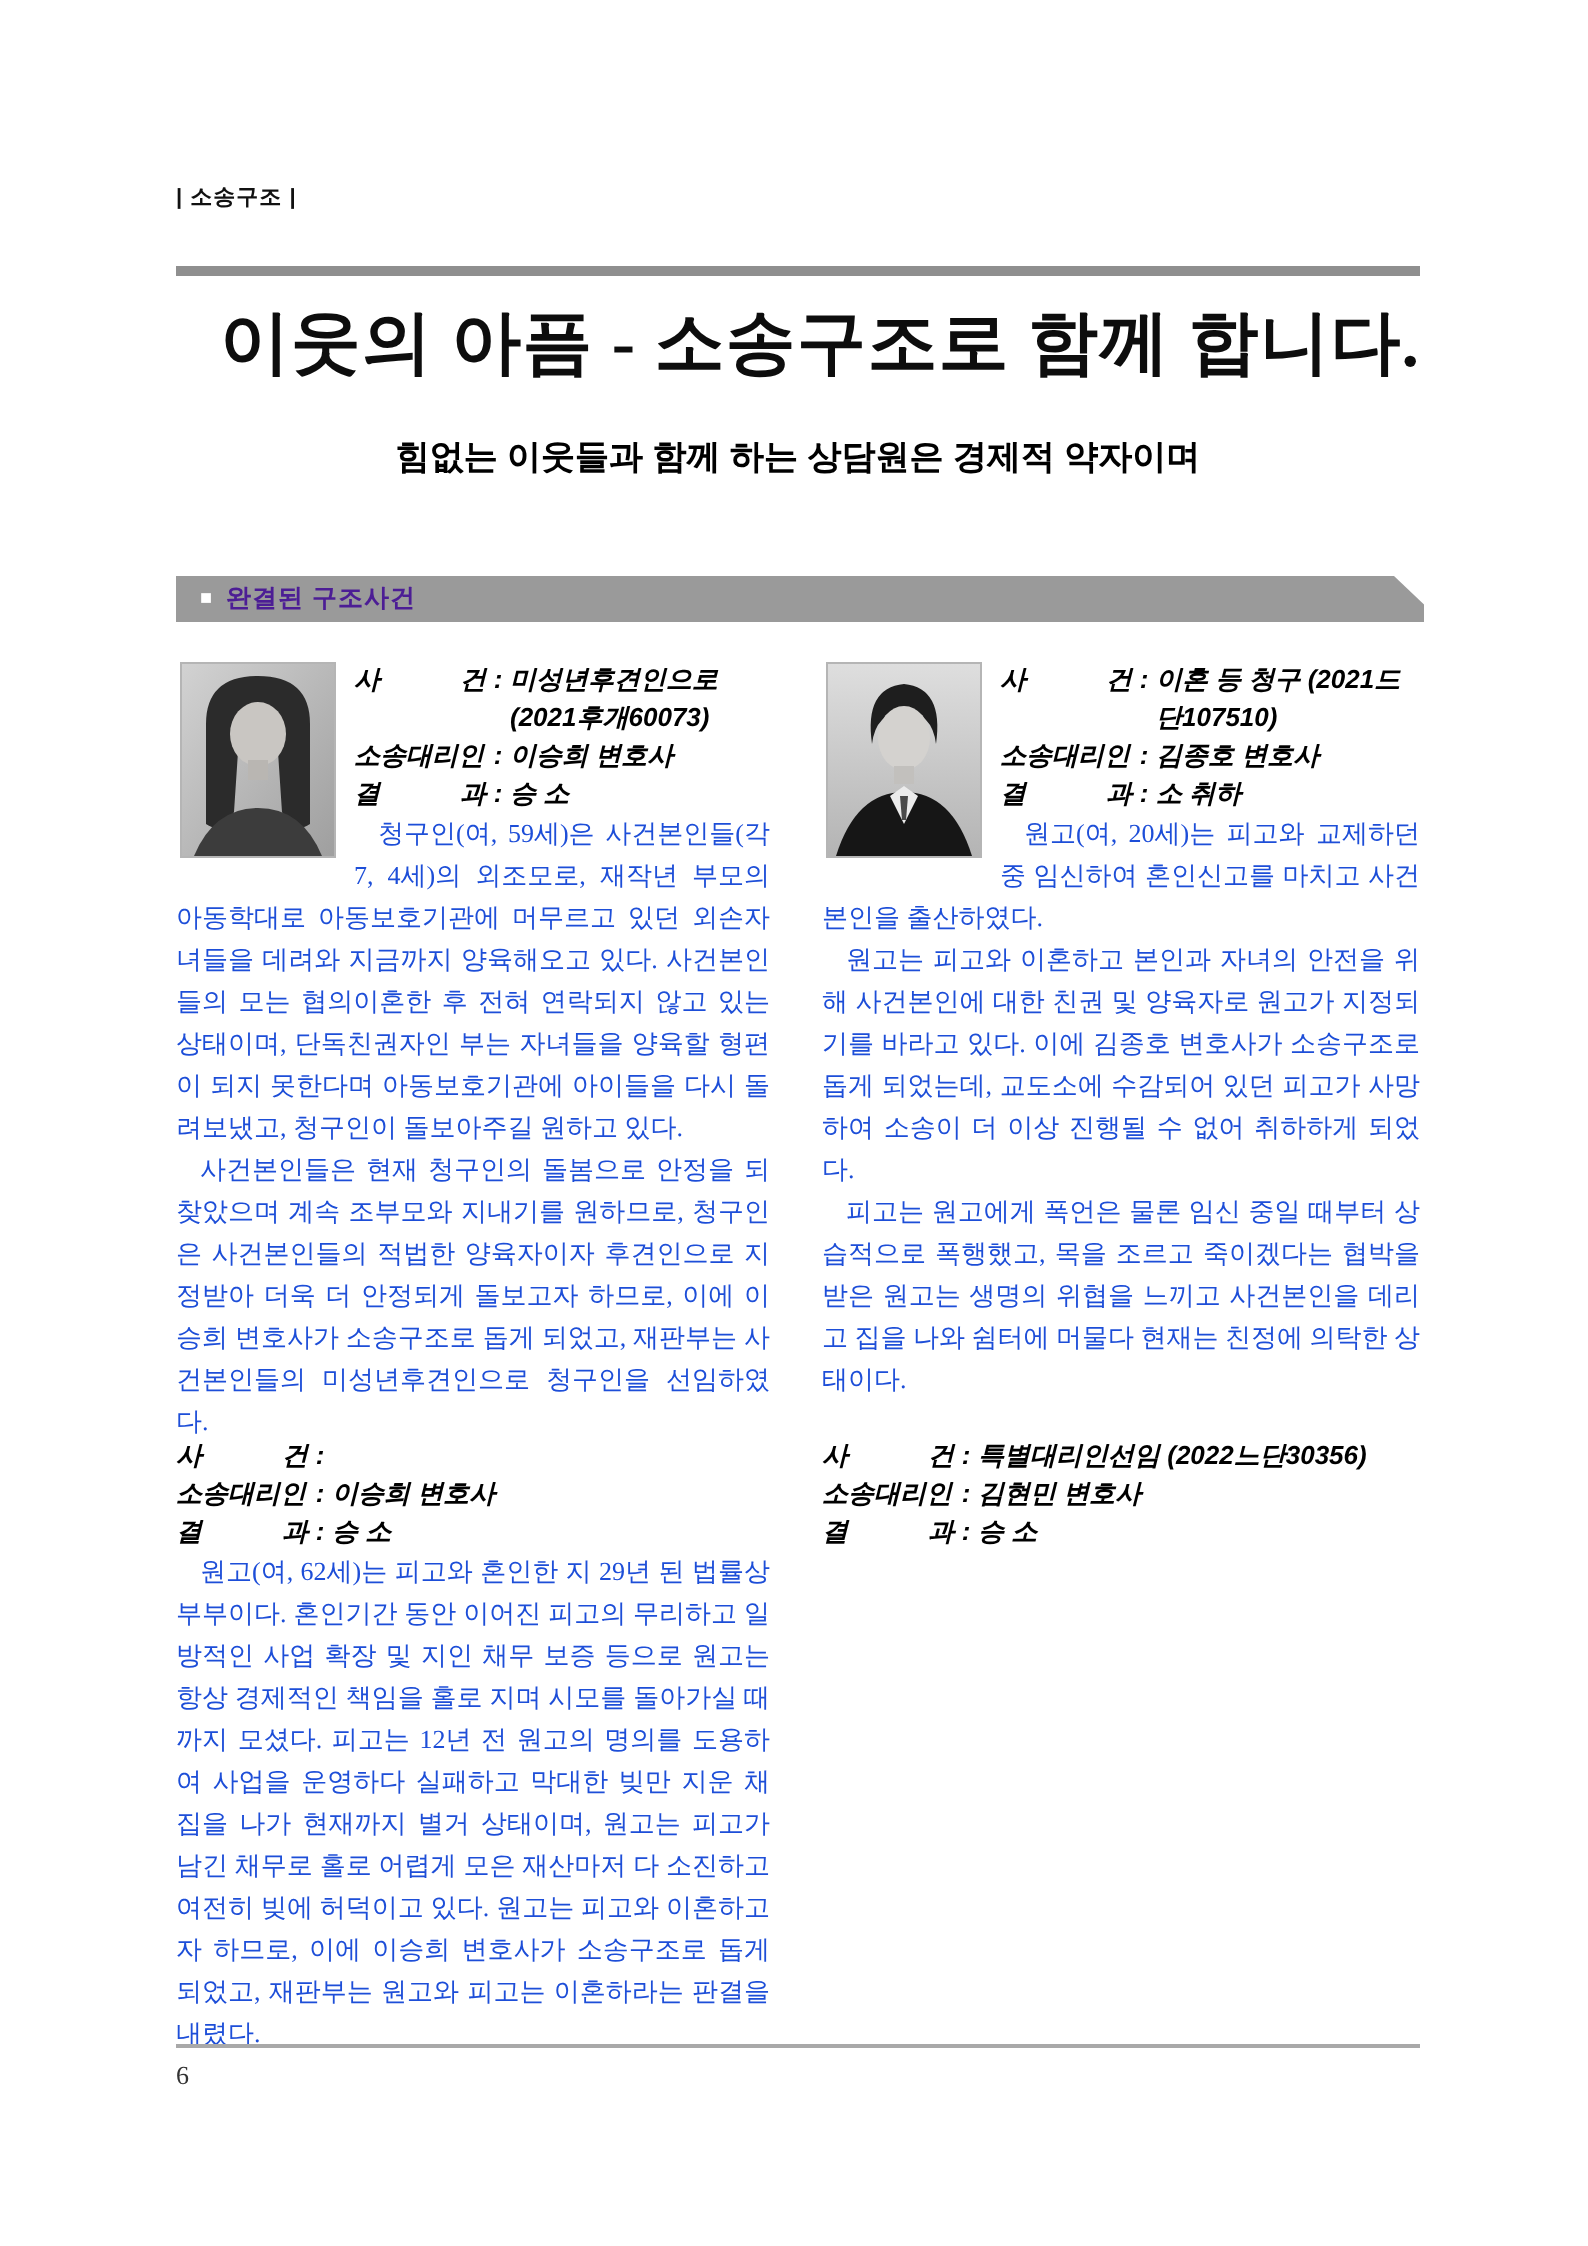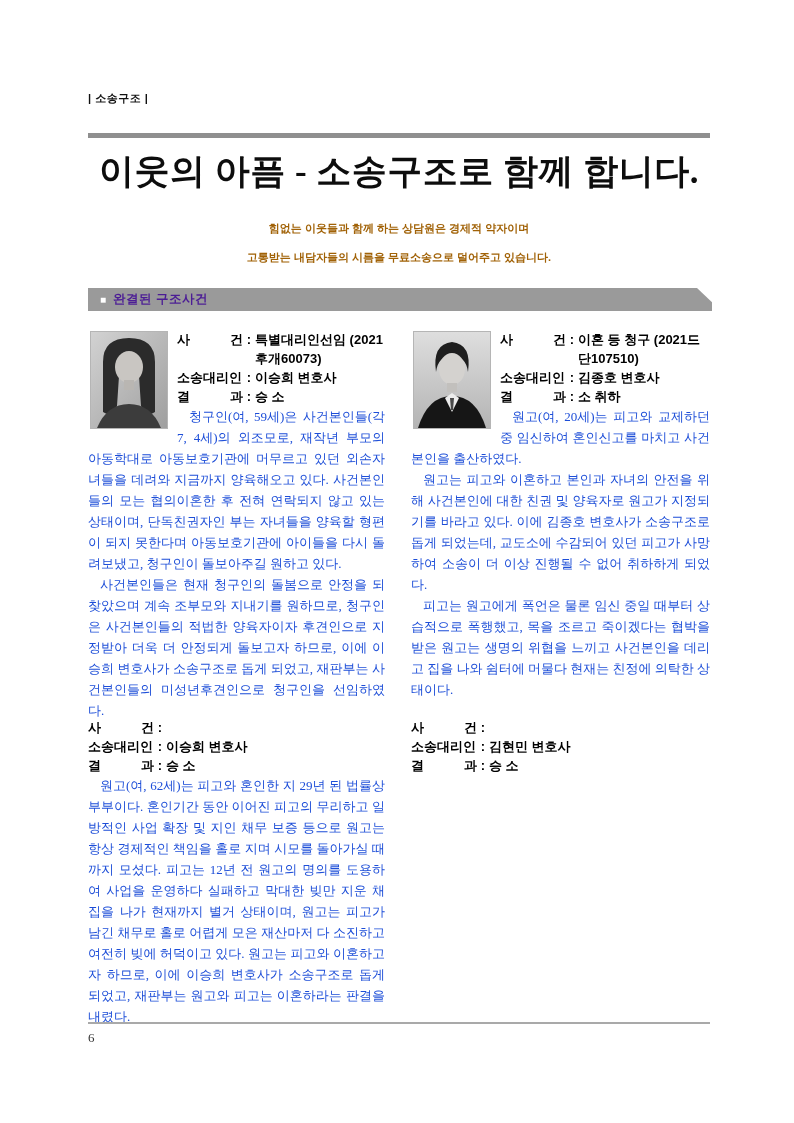--- a/index.html
+++ b/index.html
@@ -14,29 +14,29 @@
   .section-tag{
     left:88px;top:91px;font-size:11px;font-weight:bold;color:#111;
     letter-spacing:.5px;
   }
 
   
   .top-rule{left:88px;top:133px;width:622px;height:5px;background:#8f8f8f;}
 
   
   .main-title{
-    left:88px;top:148px;width:622px;text-align:center;
+    left:88px;top:148px;width:622px;text-align:right;
     font-family:"Liberation Serif","DejaVu Serif",serif;
     font-size:35px;font-weight:700;color:#0d0d0d;letter-spacing:.5px;white-space:nowrap;
   }
 
   
   .subtitle{
     left:88px;top:214px;width:622px;text-align:center;
-    font-size:11px;font-weight:600;line-height:29px;color:#a16207;
+    font-size:17px;font-weight:600;line-height:29px;color:#000000;
   }
 
   
   .banner{
     left:88px;top:288px;width:624px;height:23px;background:#9a9a9a;
     clip-path:polygon(0 0,calc(100% - 15px) 0,100% 62%,100% 100%,0 100%);
     display:flex;align-items:center;padding-left:12px;box-sizing:border-box;
   }
   .banner .bullet{color:#ffffff;font-size:10px;margin-right:7px;line-height:1;}
   .banner .blabel{color:#4c1d95;font-size:12.5px;font-weight:bold;letter-spacing:.5px;}
@@ -47,21 +47,21 @@
   .case.col-r{left:411px;width:299px;}
   .case.row-1{top:330px;}
   .case.row-2{top:718px;}
 
   .photo{
     float:left;width:76px;height:96px;margin:2px 10px 4px 3px;
     background:#c6c6c6;outline:1px solid #b5b5b5;
   }
   .photo svg{display:block;width:100%;height:100%;}
 
-  .chead{display:flow-root;}
+  .chead{display:flow-root;font-style:italic;}
   .crow{display:flex;font-size:13px;font-weight:bold;line-height:19px;color:#000;}
   .clabel{
     flex:0 0 66px;display:inline-block;text-align:justify;text-align-last:justify;
   }
   .colon{flex:0 0 12px;text-align:center;}
   .cvalue{flex:1 1 auto;min-width:0;}
 
   .case p{
     margin:0;font-family:"Liberation Serif","DejaVu Serif",serif;
     font-size:13px;line-height:21px;color:#1d4ed8;
@@ -78,21 +78,20 @@
 </head>
 <body>
 
 <div class="abs section-tag">| 소송구조 |</div>
 
 <div class="abs top-rule"></div>
 
 <div class="abs main-title">이웃의 아픔 - 소송구조로 함께 합니다.</div>
 <div class="abs subtitle">
   <div>힘없는 이웃들과 함께 하는 상담원은 경제적 약자이며</div>
-  <div>고통받는 내담자들의 시름을 무료소송으로 덜어주고 있습니다.</div>
 </div>
 
 <div class="abs banner">
   <span class="bullet">■</span>
   <span class="blabel">완결된 구조사건</span>
 </div>
 
 <section class="case col-l row-1">
   <div class="photo">
     <svg viewBox="0 0 76 96" preserveAspectRatio="none">
@@ -106,21 +105,21 @@
       <path d="M12 80 L12 30 Q12 6 38 6 Q64 6 64 30 L64 80 Q55 86 50 74 L48 44 Q38 52 28 44 L26 74 Q21 86 12 80 Z" fill="#2b2b2b"></path>
       <ellipse cx="38" cy="35" rx="14" ry="16" fill="#c9c6c2"></ellipse>
       <rect x="33" y="48" width="10" height="10" fill="#b9b6b2"></rect>
       <path d="M6 96 Q16 72 38 72 Q60 72 70 96 Z" fill="#3c3c3c"></path>
     </svg>
   </div>
   <div class="chead">
     <div class="crow">
       <span class="clabel">사 건</span>
       <span class="colon">:</span>
-      <span class="cvalue">특별대리인선임 (2021후개60073)</span>
+      <span class="cvalue">미성년후견인으로 (2021후개60073)</span>
     </div>
     <div class="crow">
       <span class="clabel">소송대리인</span>
       <span class="colon">:</span>
       <span class="cvalue">이승희 변호사</span>
     </div>
     <div class="crow">
       <span class="clabel">결 과</span>
       <span class="colon">:</span>
       <span class="cvalue">승 소</span>
@@ -188,20 +187,21 @@
     </div>
   </div>
   <p>원고(여, 62세)는 피고와 혼인한 지 29년 된 법률상 부부이다. 혼인기간 동안 이어진 피고의 무리하고 일방적인 사업 확장 및 지인 채무 보증 등으로 원고는 항상 경제적인 책임을 홀로 지며 시모를 돌아가실 때까지 모셨다. 피고는 12년 전 원고의 명의를 도용하여 사업을 운영하다 실패하고 막대한 빚만 지운 채 집을 나가 현재까지 별거 상태이며, 원고는 피고가 남긴 채무로 홀로 어렵게 모은 재산마저 다 소진하고 여전히 빚에 허덕이고 있다. 원고는 피고와 이혼하고자 하므로, 이에 이승희 변호사가 소송구조로 돕게 되었고, 재판부는 원고와 피고는 이혼하라는 판결을 내렸다.</p>
 </section>
 
 <section class="case col-r row-2">
   <div class="chead">
     <div class="crow">
       <span class="clabel">사 건</span>
       <span class="colon">:</span>
+      <span class="cvalue">특별대리인선임 (2022느단30356)</span>
     </div>
     <div class="crow">
       <span class="clabel">소송대리인</span>
       <span class="colon">:</span>
       <span class="cvalue">김현민 변호사</span>
     </div>
     <div class="crow">
       <span class="clabel">결 과</span>
       <span class="colon">:</span>
       <span class="cvalue">승 소</span>

